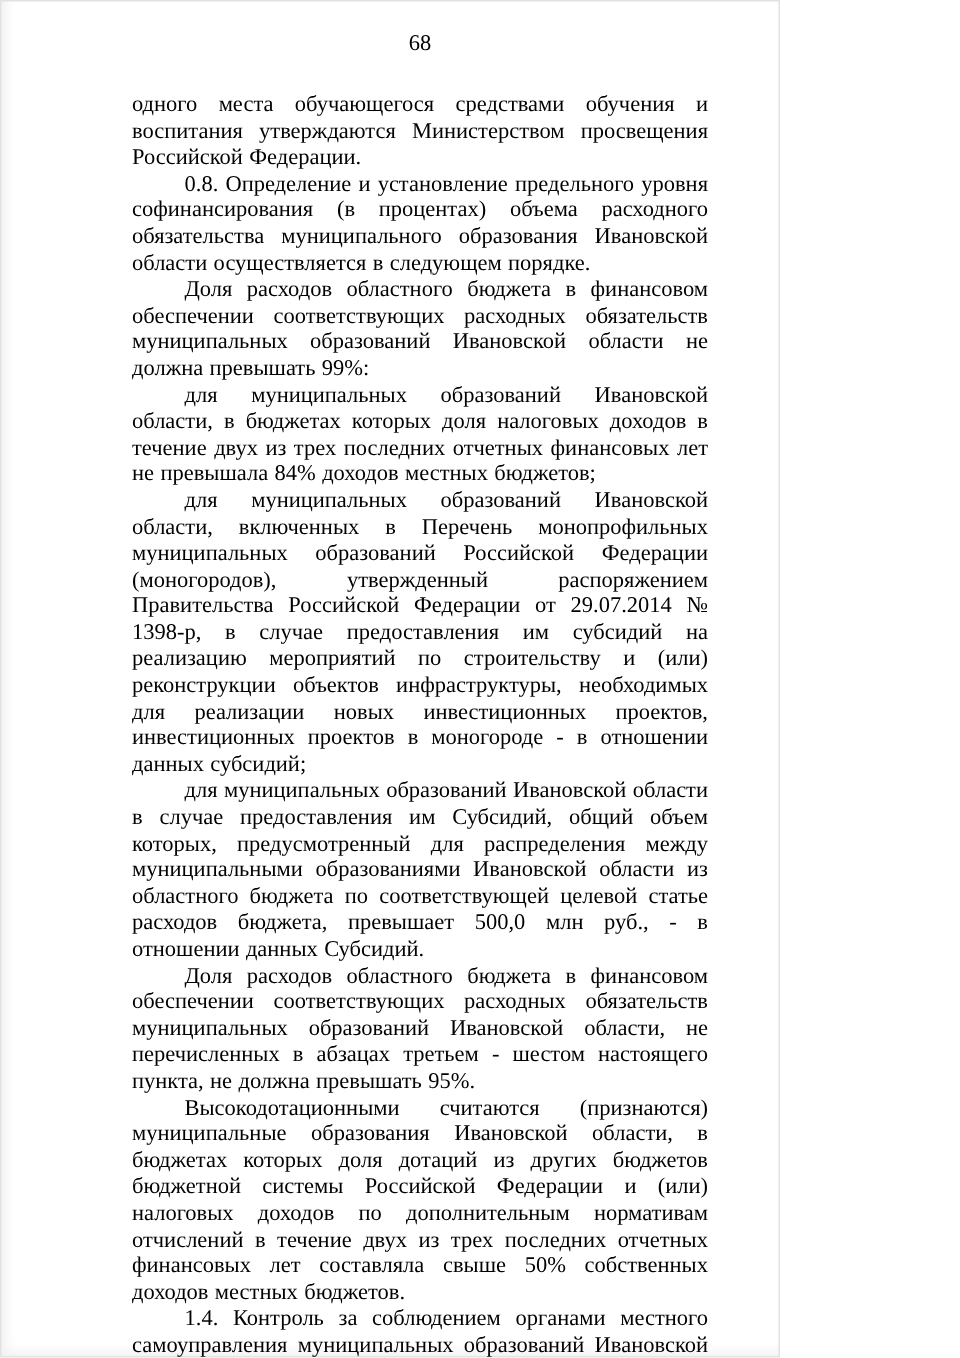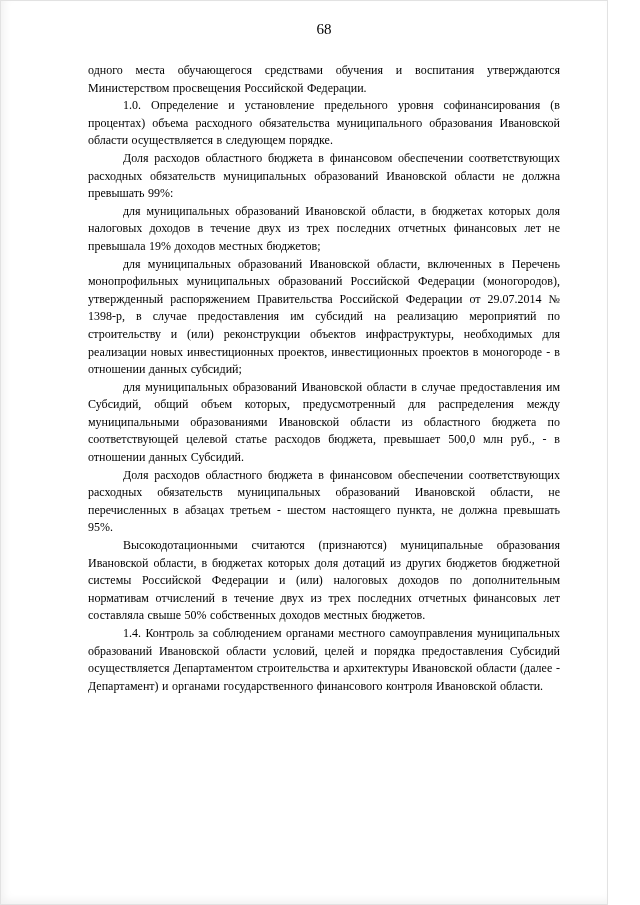--- a/index.html
+++ b/index.html
@@ -1,58 +1,58 @@
 <!DOCTYPE html>
 <html><head>
 <meta charset="utf-8">
 <style>
   html, body {
     margin: 0;
     padding: 0;
     background: #ffffff;
   }
   .page {
-    width: 608px;
+    width: 520px;
     height: 905px;
     background: #ffffff;
     box-sizing: border-box;
     padding: 20px 48px 0 88px;
     font-family: "Liberation Serif", "DejaVu Serif", serif;
     color: #000000;
     position: relative;
     overflow: hidden;
     
     box-shadow: inset 0 0 0 1px #e2e2e2, inset 4px -4px 8px rgba(0,0,0,0.06);
   }
   .page-number {
     text-align: center;
     font-size: 15px;
     line-height: 18px;
     margin: 0 0 24px 0;
   }
   p.para {
     margin: 0;
-    font-size: 12px;
+    font-size: 15px;
     line-height: 17.6px;
     text-align: justify;
     text-indent: 35px;
     word-spacing: 0.5px;
   }
   p.para.no-indent {
     text-indent: 0;
   }
 </style>
 </head>
 <body>
 
 <div class="page">
   <div class="page-number">68</div>
 
   <p class="para no-indent">одного места обучающегося средствами обучения и воспитания утверждаются Министерством просвещения Российской Федерации.</p>
-  <p class="para">1.0. Определение и установление предельного уровня софинансирования (в процентах) объема расходного обязательства муниципального образования Ивановской области осуществляется в следующем порядке.</p>
+  <p class="para">0.8. Определение и установление предельного уровня софинансирования (в процентах) объема расходного обязательства муниципального образования Ивановской области осуществляется в следующем порядке.</p>
   <p class="para">Доля расходов областного бюджета в финансовом обеспечении соответствующих расходных обязательств муниципальных образований Ивановской области не должна превышать 99%:</p>
-  <p class="para">для муниципальных образований Ивановской области, в бюджетах которых доля налоговых доходов в течение двух из трех последних отчетных финансовых лет не превышала 19% доходов местных бюджетов;</p>
+  <p class="para">для муниципальных образований Ивановской области, в бюджетах которых доля налоговых доходов в течение двух из трех последних отчетных финансовых лет не превышала 84% доходов местных бюджетов;</p>
   <p class="para">для муниципальных образований Ивановской области, включенных в Перечень монопрофильных муниципальных образований Российской Федерации (моногородов), утвержденный распоряжением Правительства Российской Федерации от 29.07.2014 № 1398-р, в случае предоставления им субсидий на реализацию мероприятий по строительству и (или) реконструкции объектов инфраструктуры, необходимых для реализации новых инвестиционных проектов, инвестиционных проектов в моногороде - в отношении данных субсидий;</p>
   <p class="para">для муниципальных образований Ивановской области в случае предоставления им Субсидий, общий объем которых, предусмотренный для распределения между муниципальными образованиями Ивановской области из областного бюджета по соответствующей целевой статье расходов бюджета, превышает 500,0 млн руб., - в отношении данных Субсидий.</p>
   <p class="para">Доля расходов областного бюджета в финансовом обеспечении соответствующих расходных обязательств муниципальных образований Ивановской области, не перечисленных в абзацах третьем - шестом настоящего пункта, не должна превышать 95%.</p>
   <p class="para">Высокодотационными считаются (признаются) муниципальные образования Ивановской области, в бюджетах которых доля дотаций из других бюджетов бюджетной системы Российской Федерации и (или) налоговых доходов по дополнительным нормативам отчислений в течение двух из трех последних отчетных финансовых лет составляла свыше 50% собственных доходов местных бюджетов.</p>
   <p class="para">1.4. Контроль за соблюдением органами местного самоуправления муниципальных образований Ивановской области условий, целей и порядка предоставления Субсидий осуществляется Департаментом строительства и архитектуры Ивановской области (далее - Департамент) и органами государственного финансового контроля Ивановской области.</p>
 </div>
 
 </body></html>

